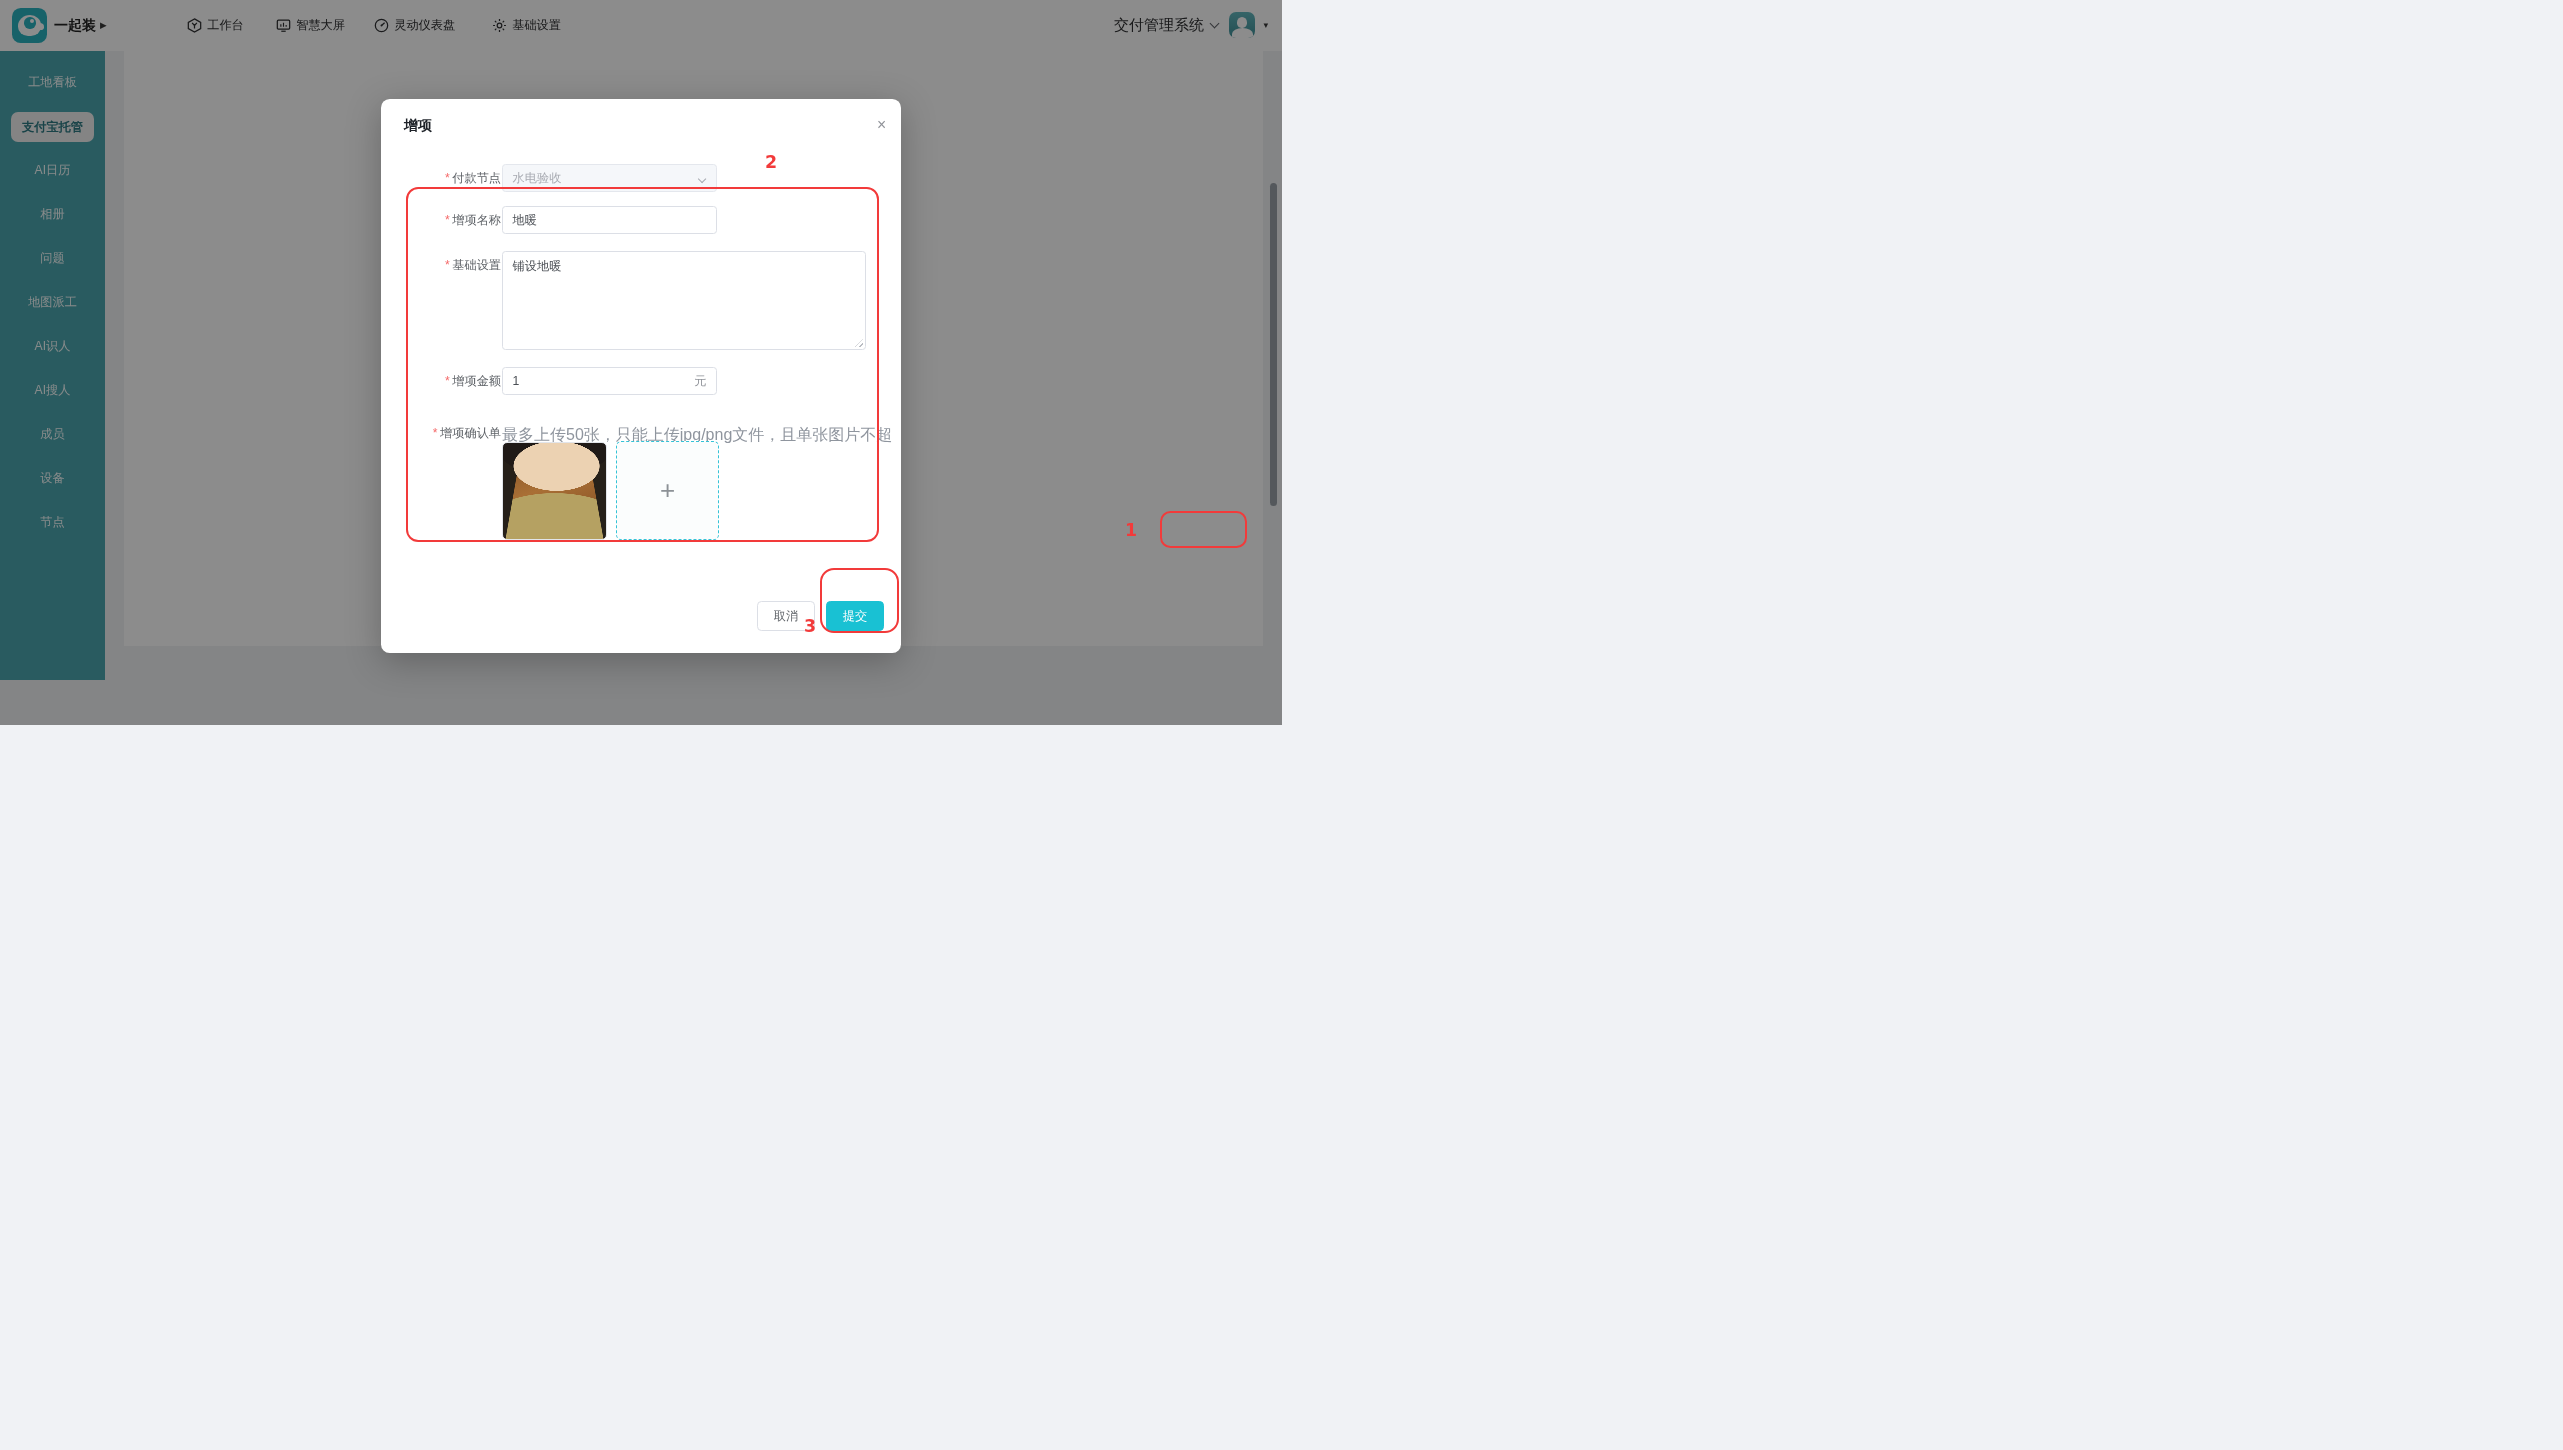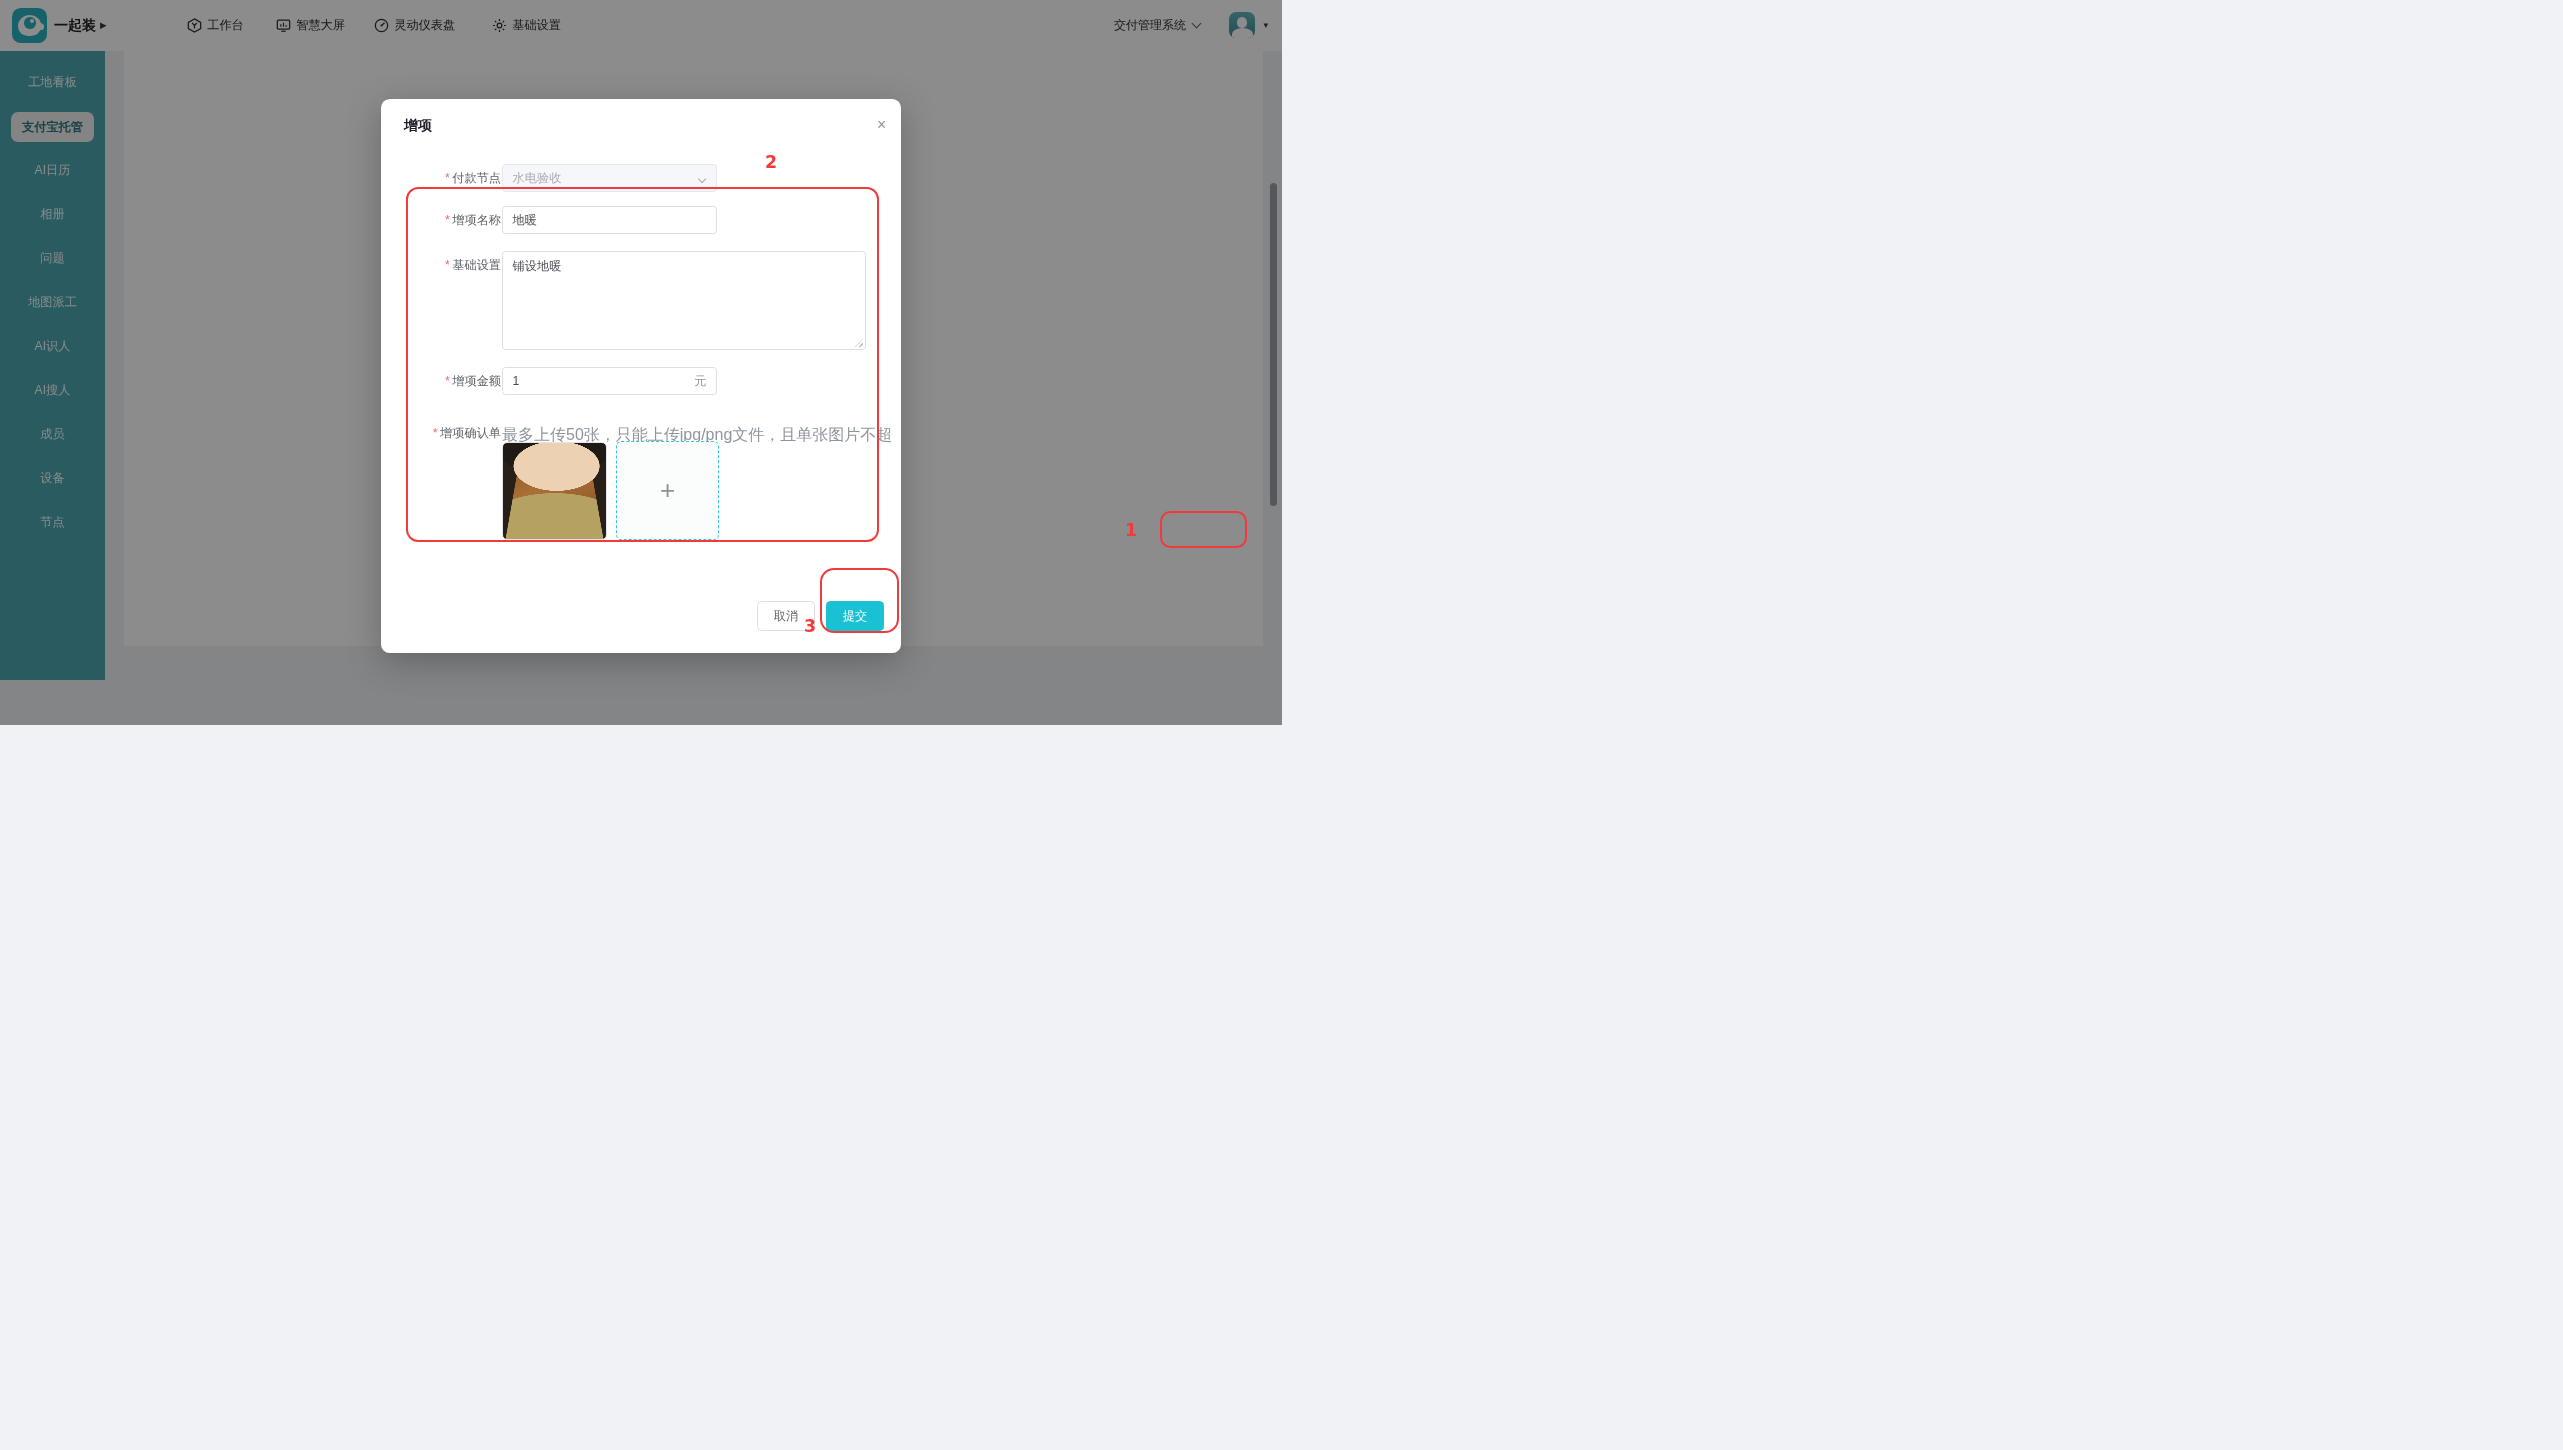--- a/index.html
+++ b/index.html
@@ -10,21 +10,21 @@
   .topbar { position:absolute; left:0; top:0; width:1282px; height:51px; background:#ffffff; z-index:10;text-decoration:underline; }
   .logo { position:absolute; left:12.2px; top:7.8px; width:35px; height:35px; border-radius:8.7px; background:#2ab3c0; }
   .logo .body { position:absolute; left:6.1px; top:7px; width:23px; height:21px; background:#ffffff; border-radius:60% 55% 50% 50%; }
   .logo .eye { position:absolute; left:12.2px; top:9.6px; width:11.3px; height:11.3px; background:#2ab3c0; border-radius:50%; }
   .logo .pupil { position:absolute; left:17.4px; top:11.3px; width:4.4px; height:4.4px; background:#ffffff; border-radius:50%; }
   .logo .fin { position:absolute; left:24.4px; top:15.7px; width:7px; height:6.1px; background:#ffffff; border-radius:50% 80% 60% 20%; }
   .brand { position:absolute; left:54px; top:0; height:51px; line-height:51px; font-size:14px; font-weight:bold; color:#262626; }
   .brand-caret { position:absolute; left:100px; top:0; height:51px; line-height:51px; font-size:8.7px; color:#3a3a3a; }
   .nav-item { position:absolute; top:0; height:51px; display:flex; align-items:center; gap:5.2px; font-size:12.2px; color:#303133; cursor:pointer; }
   .nav-item svg { display:block; }
-  .sys-select { position:absolute; left:1114px; top:0; height:51px; display:flex; align-items:center; gap:7px; font-size:12px; color:#303133; }
+  .sys-select { position:absolute; left:1114px; top:0; height:51px; display:flex; align-items:center; gap:7px; font-size:15px; color:#303133; }
   .chev { width:7px; height:7px; border-right:1.3px solid #5f6368; border-bottom:1.3px solid #5f6368; transform:rotate(45deg); margin-top:-3.5px; }
   .avatar { position:absolute; left:1229px; top:12.2px; width:26px; height:26px; border-radius:7px; background:linear-gradient(180deg,#62b6bd,#3f8f97); overflow:hidden; }
   .avatar .head { position:absolute; left:7.8px; top:4.4px; width:10.5px; height:11.3px; background:#fff; border-radius:50% 50% 45% 45%; }
   .avatar .shoulders { position:absolute; left:2.6px; top:15.7px; width:21px; height:12.2px; background:#fff; border-radius:50% 50% 0 0; }
   .avatar-caret { position:absolute; left:1262px; top:0; height:51px; line-height:51px; font-size:7.8px; color:#3a3a3a; }
 
   
   .sidebar { position:absolute; left:0; top:51px; width:105px; height:629px; background:#4ba6af; z-index:9; padding-top:9.6px; }
   .side-item { height:44px; display:flex; align-items:center; justify-content:center; font-size:12.2px; color:#f5fbfb; cursor:pointer; }
   .side-item .pill { padding:0; }

